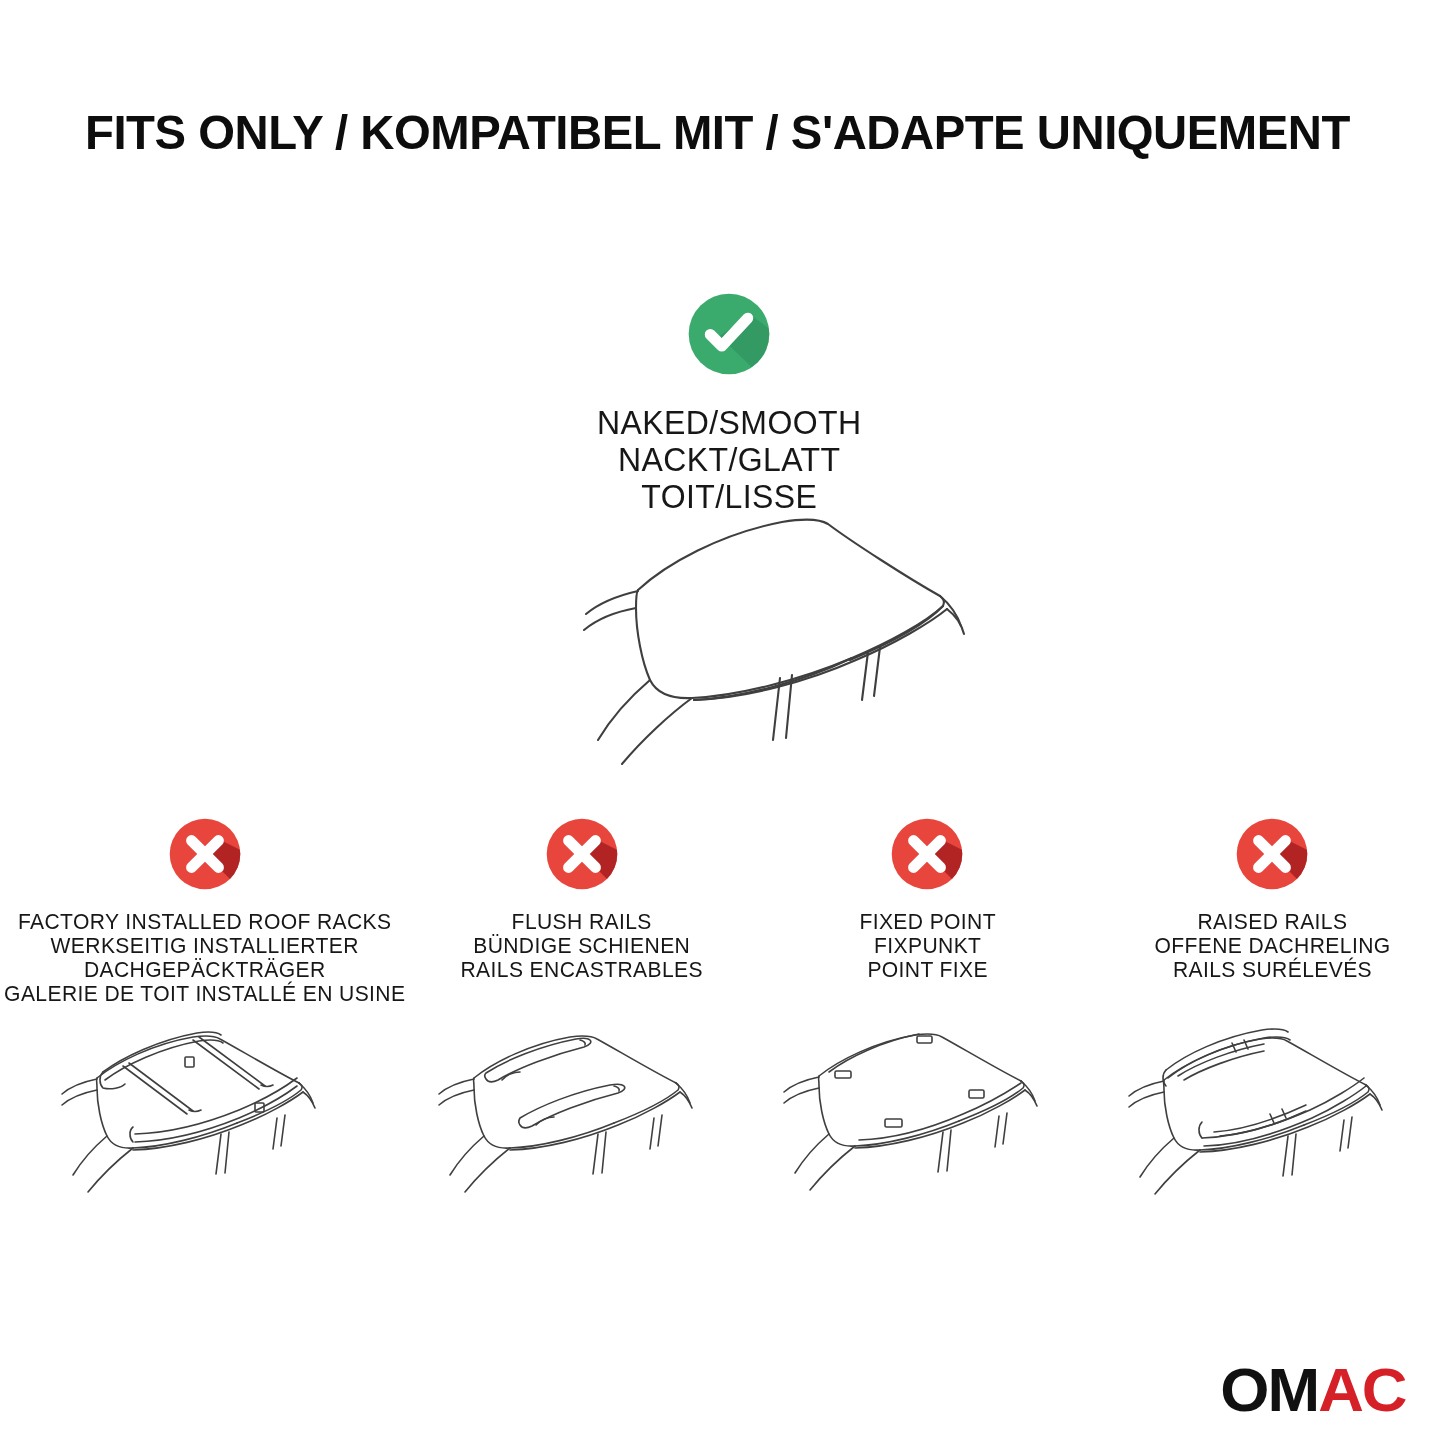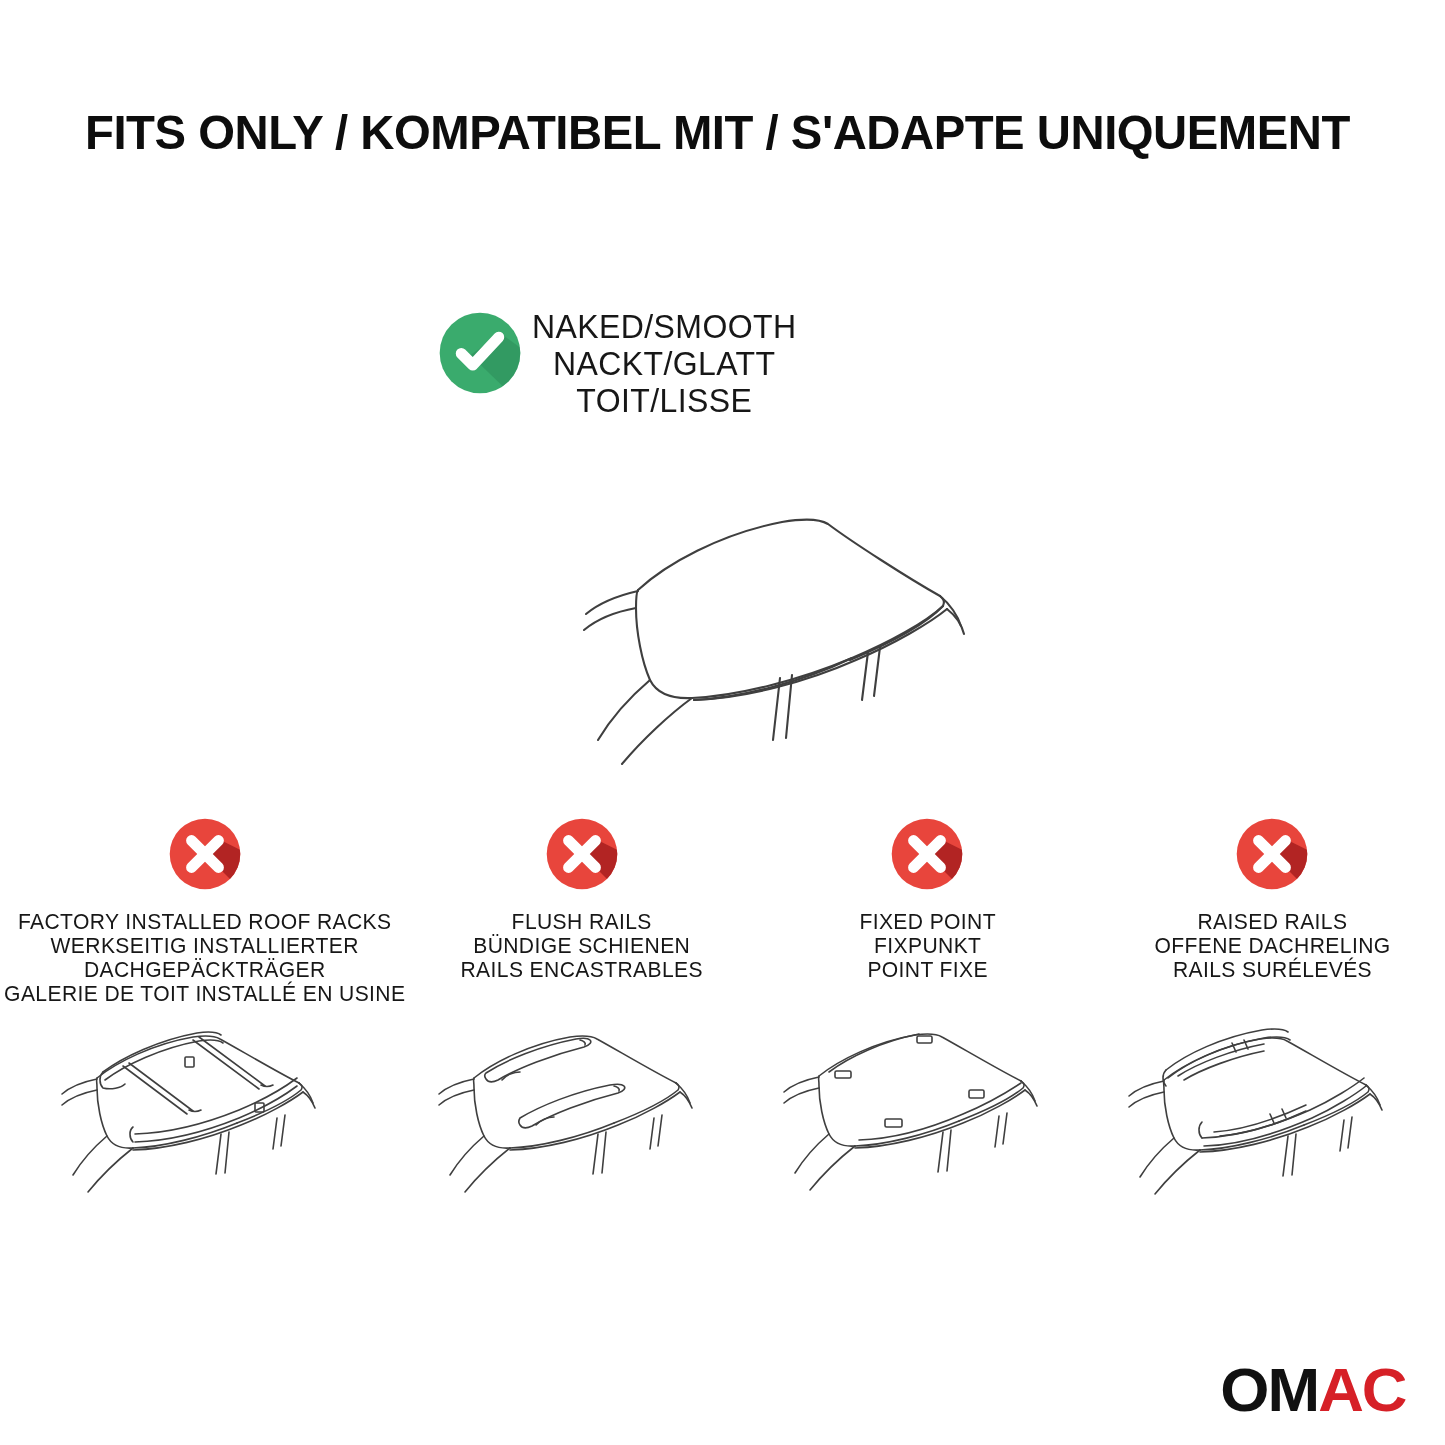--- a/index.html
+++ b/index.html
@@ -23,22 +23,22 @@
     letter-spacing:-0.5px;
     line-height:58px;
     color:#0d0d0d;
     white-space:nowrap;
     transform:scaleX(.965);
     transform-origin:left center;
   }
 
   
   .ok-col{
-    position:absolute;left:432px;top:286px;width:620px;
-    display:flex;flex-direction:row;align-items:center;
+    position:absolute;left:419px;top:286px;width:620px;
+    display:flex;flex-direction:column;align-items:center;
   }
   .badge{position:relative;display:block;}
   .badge svg{display:block;}
 
   .caption{
     text-align:center;
     font-family:"Liberation Sans", sans-serif;
     font-weight:300;
     color:#171717;
     letter-spacing:.4px;

